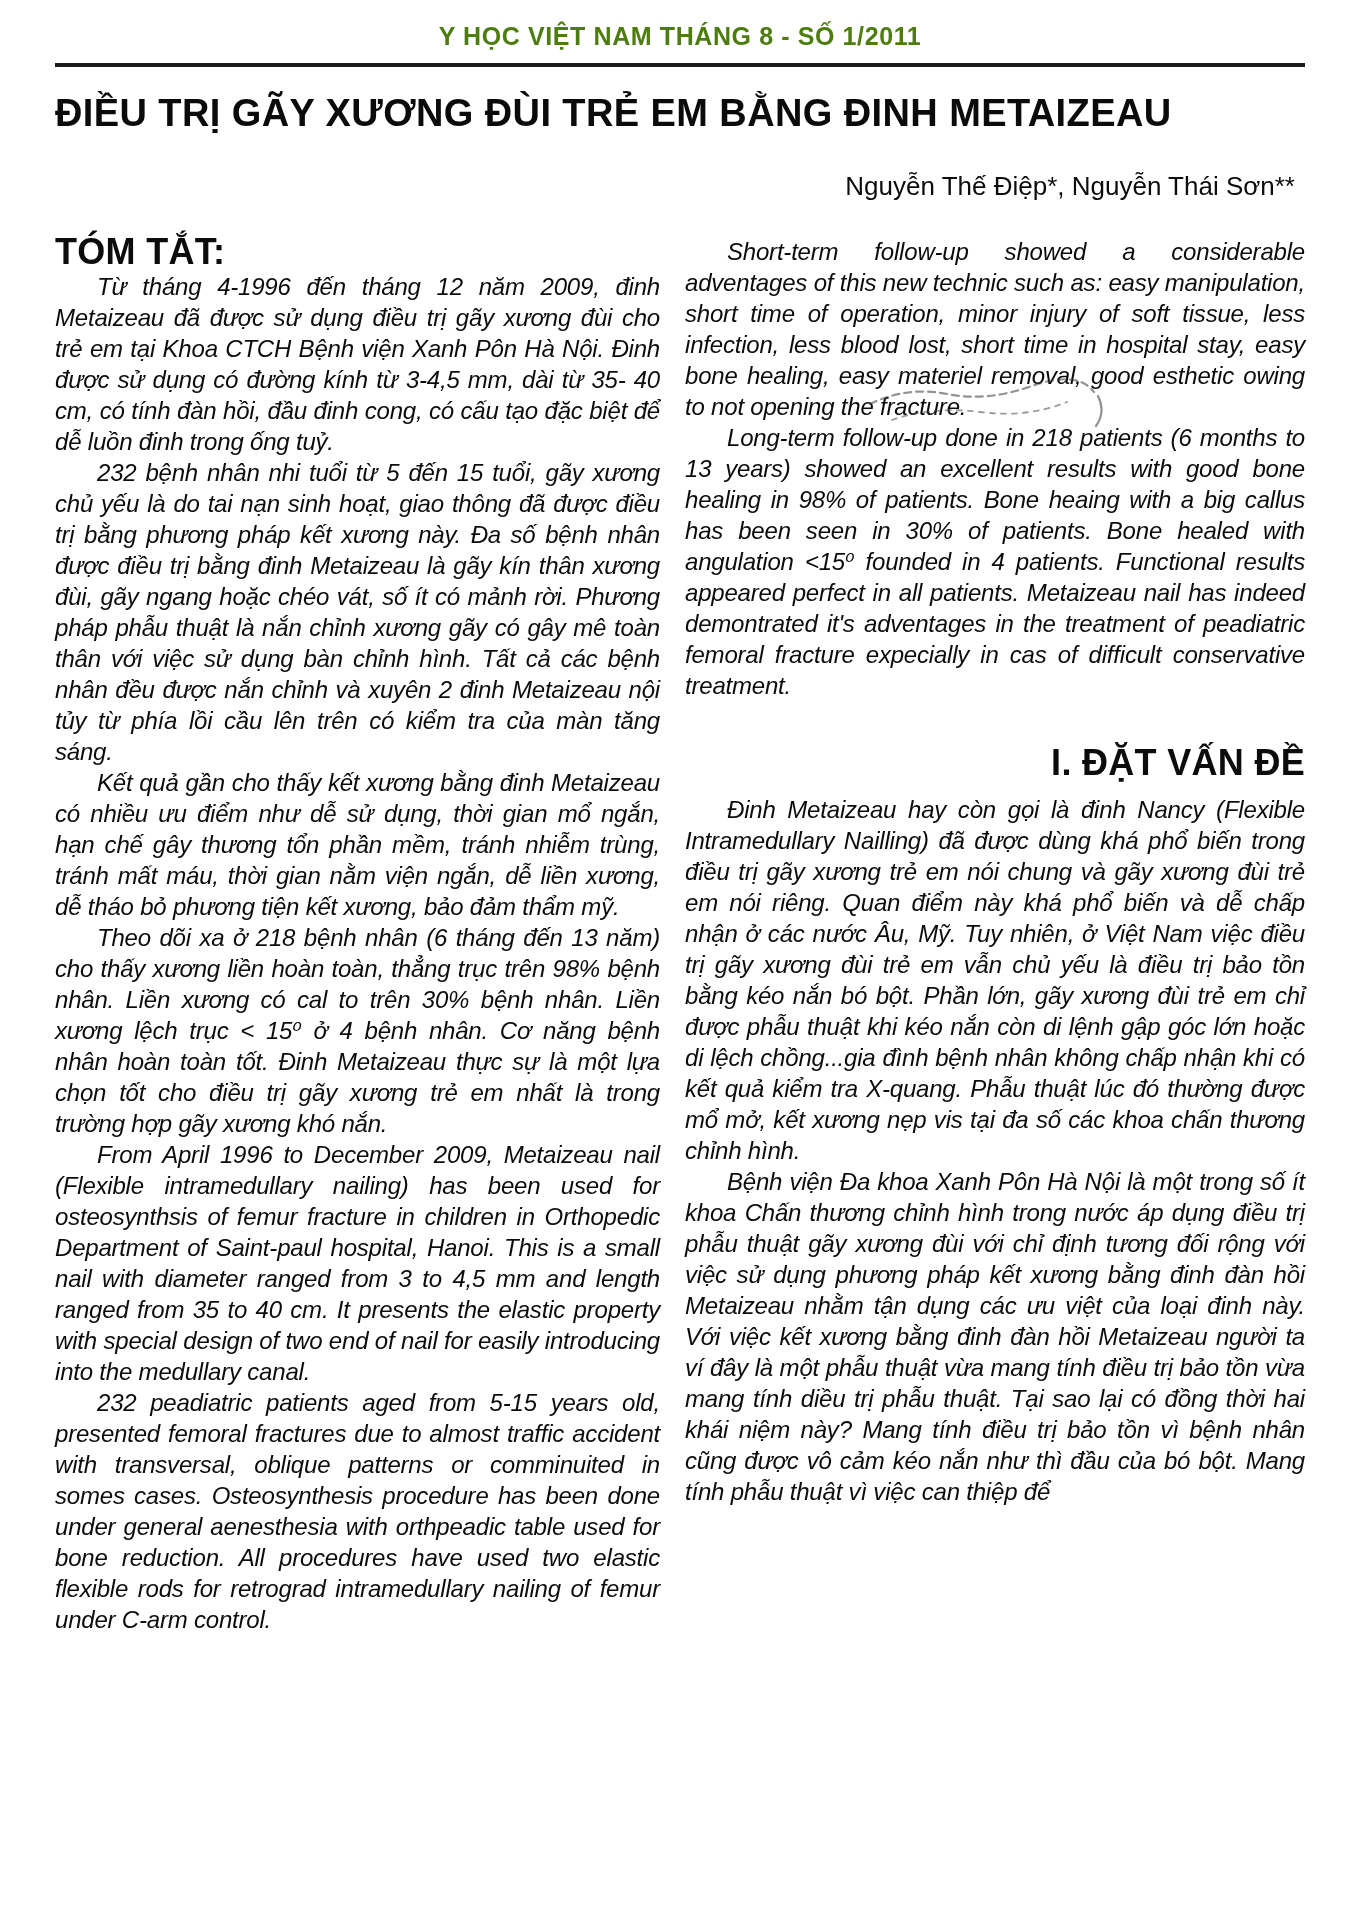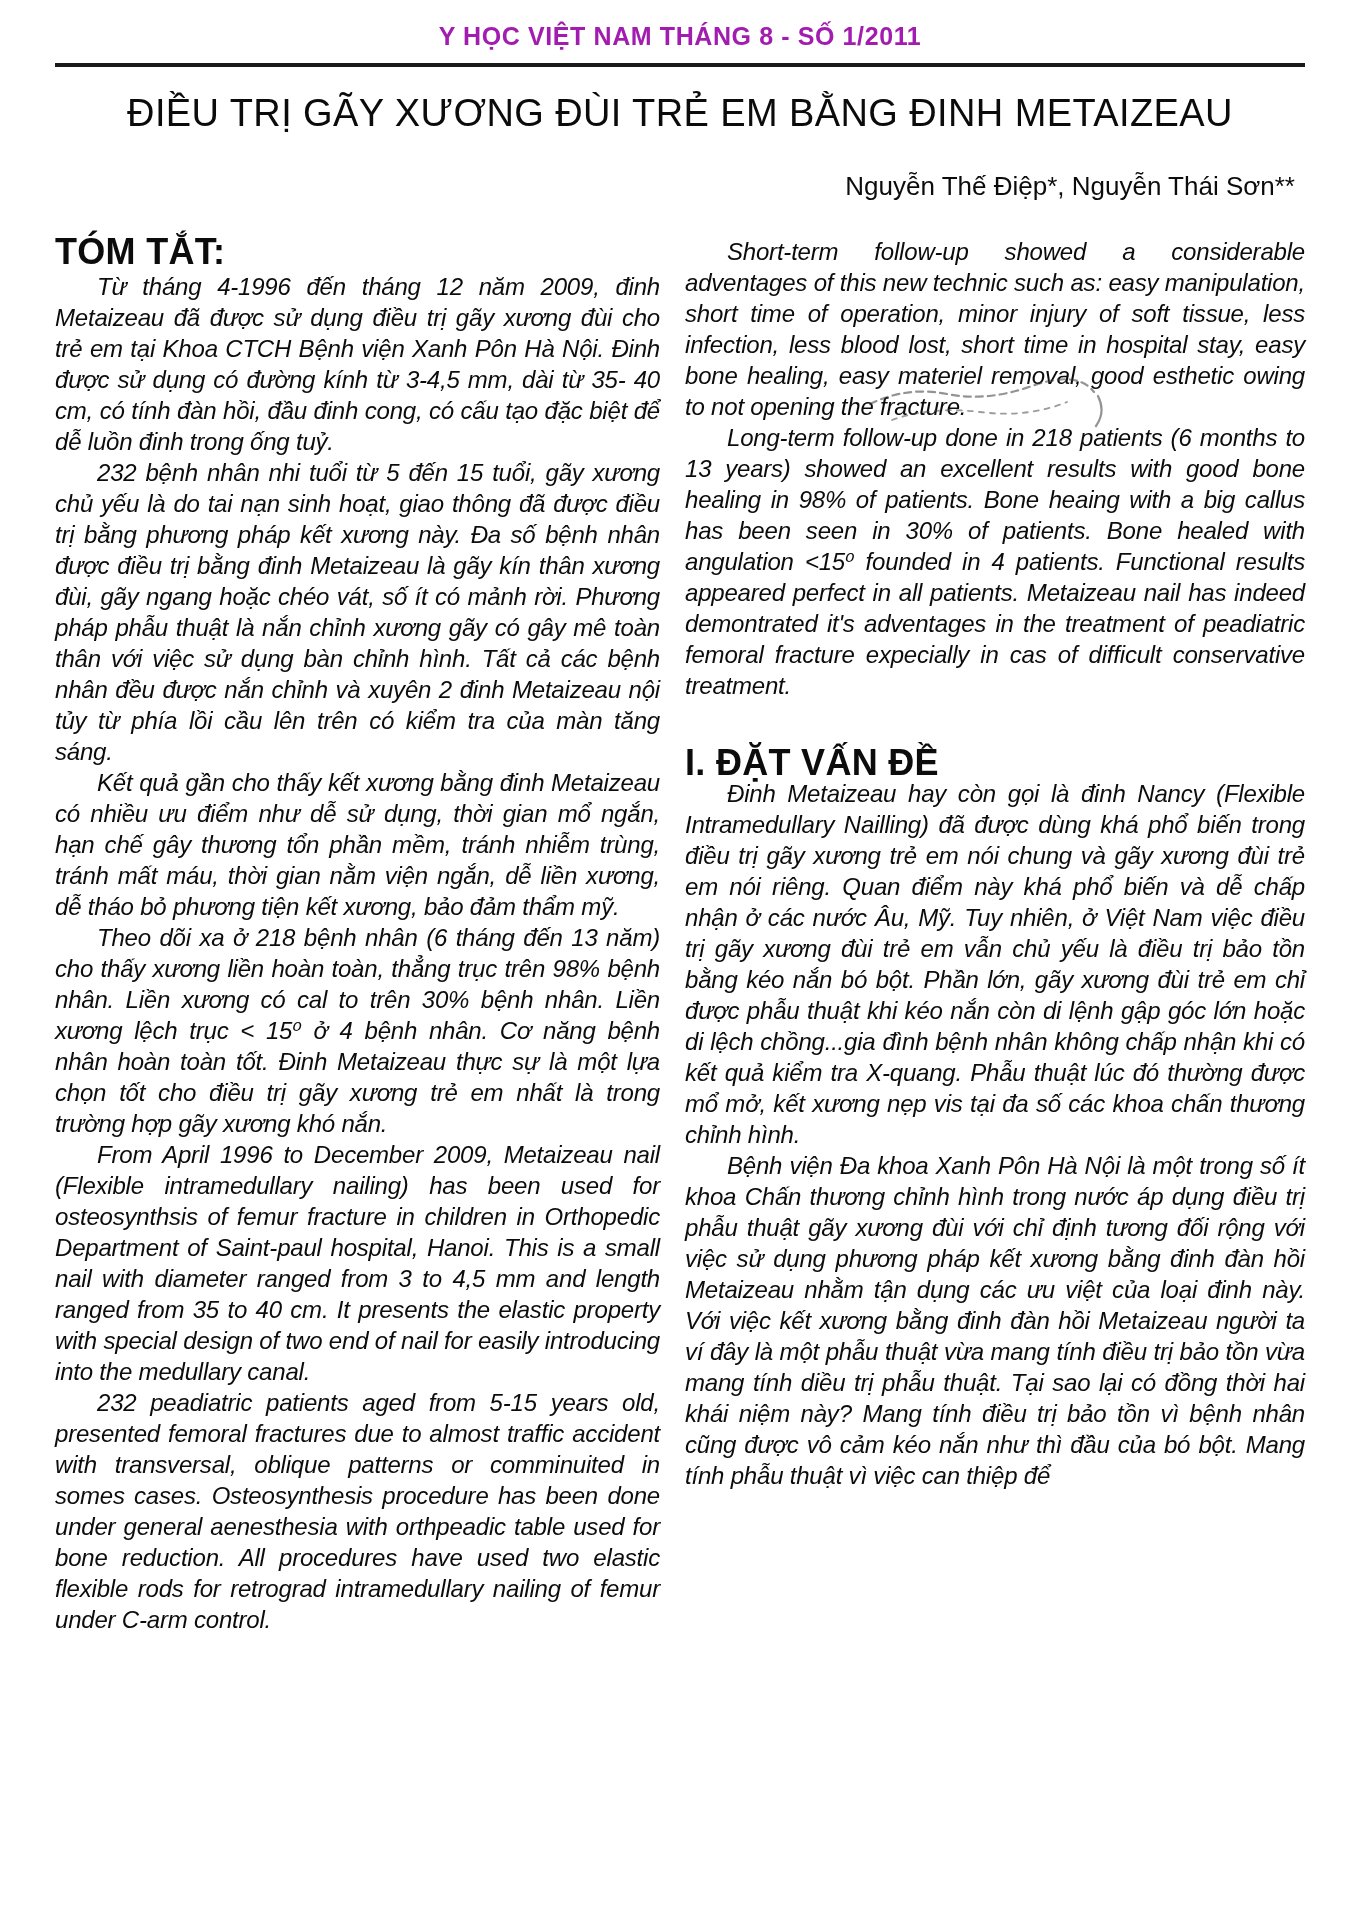--- a/index.html
+++ b/index.html
@@ -13,30 +13,29 @@
     font-family: "Liberation Sans", "DejaVu Sans", sans-serif;
     box-sizing: border-box;
     padding: 22px 45px 0 55px;
     overflow: hidden;
   }
   .journal-header {
     text-align: center;
     font-weight: bold;
     font-size: 25px;
     letter-spacing: 0.6px;
-    color: #a21caf;
+    color: #4d7c0f;
   }
   .header-rule {
     border: 0;
     border-top: 4px solid #1a1a1a;
     margin: 12px 0 0 0;
   }
   .title {
-    text-align: center;
-    font-weight: normal;
+    font-weight: bold;
     font-size: 38px;
     line-height: 1.38;
     letter-spacing: 0.4px;
     margin: 20px 0 0 0;
     color: #0b0b0b;
   }
   .authors {
     text-align: right;
     font-weight: normal;
     font-size: 26px;
@@ -60,21 +59,21 @@
   .col-right { width: 620px; }
   .col p { margin: 0; text-indent: 42px; font-style: italic; }
   .heading {
     font-weight: bold;
     font-size: 36px;
     letter-spacing: 0.3px;
     margin: 0 0 4px 0;
     text-align: left;
   }
   .heading-summary { margin-top: 44px; }
-  .heading-section { margin-top: 46px; margin-bottom: 0; }
+  .heading-section { margin-top: 46px; margin-bottom: 16px; text-align: right; }
   .footnote {
     width: 610px;
     border-top: 3px solid #141414;
     font-style: italic;
     font-size: 23px;
     line-height: 30px;
     padding-top: 5px;
     margin-top: 2px;
   }
   .page-number {

